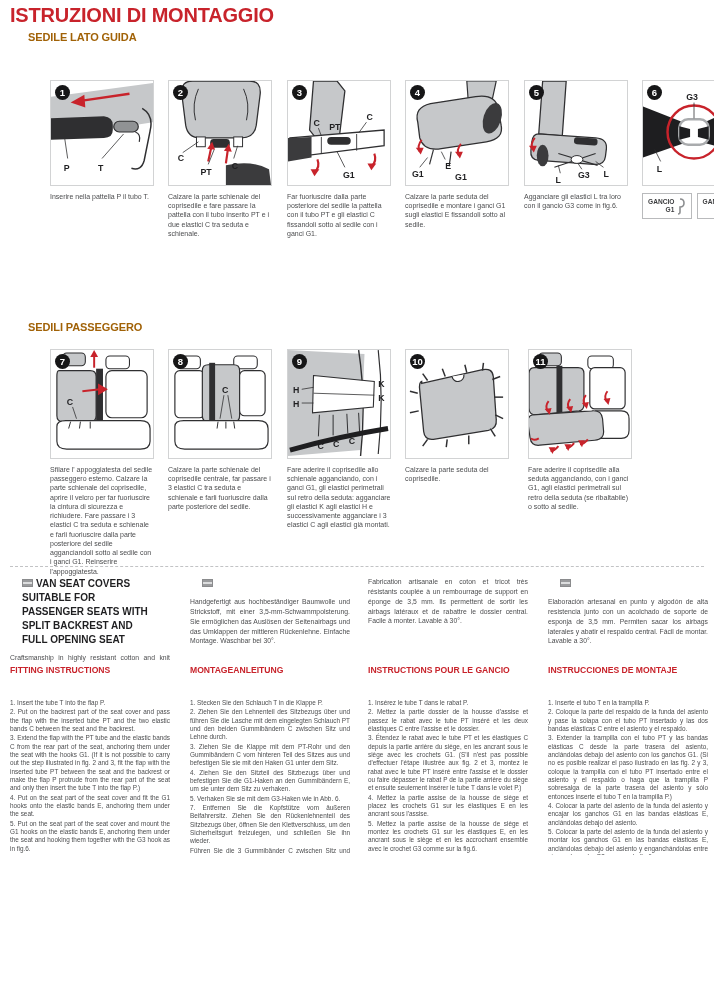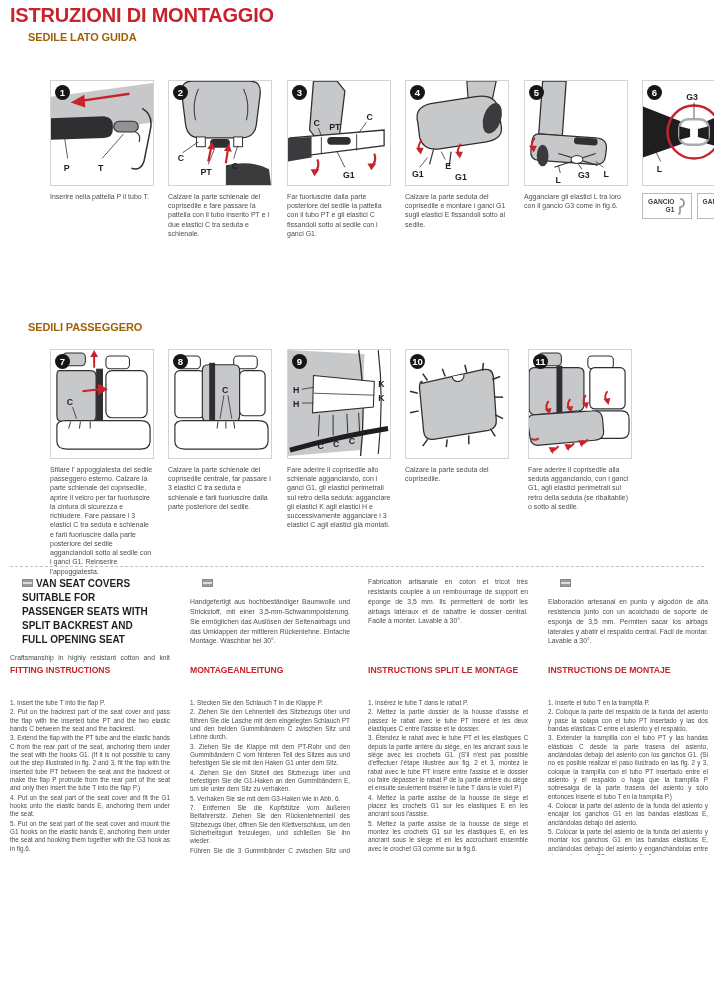--- a/index.html
+++ b/index.html
@@ -374,42 +374,42 @@
         <p>9. Befestigen Sie den Sitzbezug an der Rückenlehne, indem Sie mit den G1-Haken die Umfangsgummis an der Rückseite des Sitzes einhaken: Hängen Sie die K-Gummibänder an die H-Gummibänder und dann die 3 C-Gummibänder an die bereits gedehnten Gummibänder an.</p>
         <p>10. Ziehen Sie den Sitzteil des Sitzbezugs über den Sitz.</p>
         <p>11. Befestigen Sie den Sitzbezug am Sitz, indem Sie ihn mit den G1-Haken an den umlaufenden Gummibändern auf der Rückseite des Sitzes (sofern klappbar) oder unter dem Sitz einhaken.</p>
       </div>
   </div>
 
   <div class="col" style="left:368px;">
     <div class="col-top">
       <p class="intro">Fabrication artisanale en coton et tricot très résistants couplée à un rembourrage de support en éponge de 3,5 mm. Ils permettent de sortir les airbags latéraux et de rabattre le dossier central. Facile à monter. Lavable à 30°.</p>
     </div>
-    <h4>INSTRUCTIONS SPLIT LE MONTAGE</h4>
+    <h4>INSTRUCTIONS POUR LE GANCIO</h4>
     <div class="steps">
         <p>1. Insérez le tube T dans le rabat P.</p>
         <p>2. Mettez la partie dossier de la housse d'assise et passez le rabat avec le tube PT inséré et les deux élastiques C entre l'assise et le dossier.</p>
         <p>3. Étendez le rabat avec le tube PT et les élastiques C depuis la partie arrière du siège, en les ancrant sous le siège avec les crochets G1. (S'il n'est pas possible d'effectuer l'étape illustrée aux fig. 2 et 3, montez le rabat avec le tube PT inséré entre l'assise et le dossier ou faire dépasser le rabat P de la partie arrière du siège et ensuite seulement insérer le tube T dans le volet P.)</p>
         <p>4. Mettez la partie assise de la housse de siège et placez les crochets G1 sur les élastiques E en les ancrant sous l'assise.</p>
         <p>5. Mettez la partie assise de la housse de siège et montez les crochets G1 sur les élastiques E, en les ancrant sous le siège et en les accrochant ensemble avec le crochet G3 comme sur la fig.6.</p>
         <p>7. Retirez l'appuie-tête du siège passager extérieur. Mettez la partie dossier de la housse de siège, ouvrez le velcro pour révéler la ceinture de sécurité et refermez-la.</p>
         <p>Passez les 3 élastiques C entre l'assise et le dossier et laissez-les sortir de la partie arrière de l'assise en les ancrant sous l'assise avec les crochets G1. Réinsérez l'appui-tête.</p>
         <p>8. Montez la partie dossier de la housse centrale d'assise, passez les 3 élastiques C entre l'assise et le dossier et laissez-les ressortir par la partie arrière de l'assise.</p>
         <p>9. Collez la housse d'assise au dossier en accrochant, avec les crochets G1, les élastiques périmétriques au dos de l'assise : accrochez les élastiques K aux élastiques H puis accrocher les élastiques 3 C aux élastiques déjà tendus.</p>
         <p>10. Placez une partie de la housse de siège sur le siège.</p>
         <p>11. Collez la housse de siège au siège en l'accrochant, avec les crochets G1, aux élastiques périmétriques situés à l'arrière du siège (si pliable) ou sous le siège.</p>
       </div>
   </div>
 
   <div class="col" style="left:548px;">
     <div class="col-top">
       <h3><span class="flag"></span></h3>
       <p class="intro">Elaboración artesanal en punto y algodón de alta resistencia junto con un acolchado de soporte de esponja de 3,5 mm. Permiten sacar los airbags laterales y abatir el respaldo central. Fácil de montar. Lavable a 30°.</p>
     </div>
-    <h4>INSTRUCTIONS DE MONTAJE</h4>
+    <h4>INSTRUCCIONES DE MONTAJE</h4>
     <div class="steps">
         <p>1. Inserte el tubo T en la trampilla P.</p>
         <p>2. Coloque la parte del respaldo de la funda del asiento y pase la solapa con el tubo PT insertado y las dos bandas elásticas C entre el asiento y el respaldo.</p>
         <p>3. Extender la trampilla con el tubo PT y las bandas elásticas C desde la parte trasera del asiento, anclándolas debajo del asiento con los ganchos G1. (Si no es posible realizar el paso ilustrado en las fig. 2 y 3, coloque la trampilla con el tubo PT insertado entre el asiento y el respaldo o haga que la trampilla P sobresalga de la parte trasera del asiento y sólo entonces inserte el tubo T en la trampilla P.)</p>
         <p>4. Colocar la parte del asiento de la funda del asiento y encajar los ganchos G1 en las bandas elásticas E, anclándolas debajo del asiento.</p>
         <p>5. Colocar la parte del asiento de la funda del asiento y montar los ganchos G1 en las bandas elásticas E, anclándolas debajo del asiento y enganchándolas entre sí con el gancho G3 como en la fig.6.</p>
         <p>7. Retire el reposacabezas del asiento del pasajero externo. Coloque la parte del respaldo de la funda del asiento, abra el velcro para dejar al descubierto el cinturón de seguridad y ciérrelo nuevamente.</p>
         <p>Pasar las 3 bandas elásticas C entre el asiento y el respaldo y dejarlas salir por la parte trasera del asiento, anclándolas debajo del asiento con los ganchos G1. Vuelva a colocar el reposacabezas.</p>
         <p>8. Colocar la parte del respaldo de la funda del asiento central; pasar las 3 bandas elásticas C entre el asiento y el respaldo y dejarlas salir por la parte trasera del asiento.</p>
         <p>9. Adherir la funda del asiento al respaldo enganchando, con los ganchos G1, los elásticos perimetrales del respaldo del asiento: enganchar los elásticos K a los elásticos H y luego enganchar los elásticos 3 C a los elásticos ya estirados.</p>

